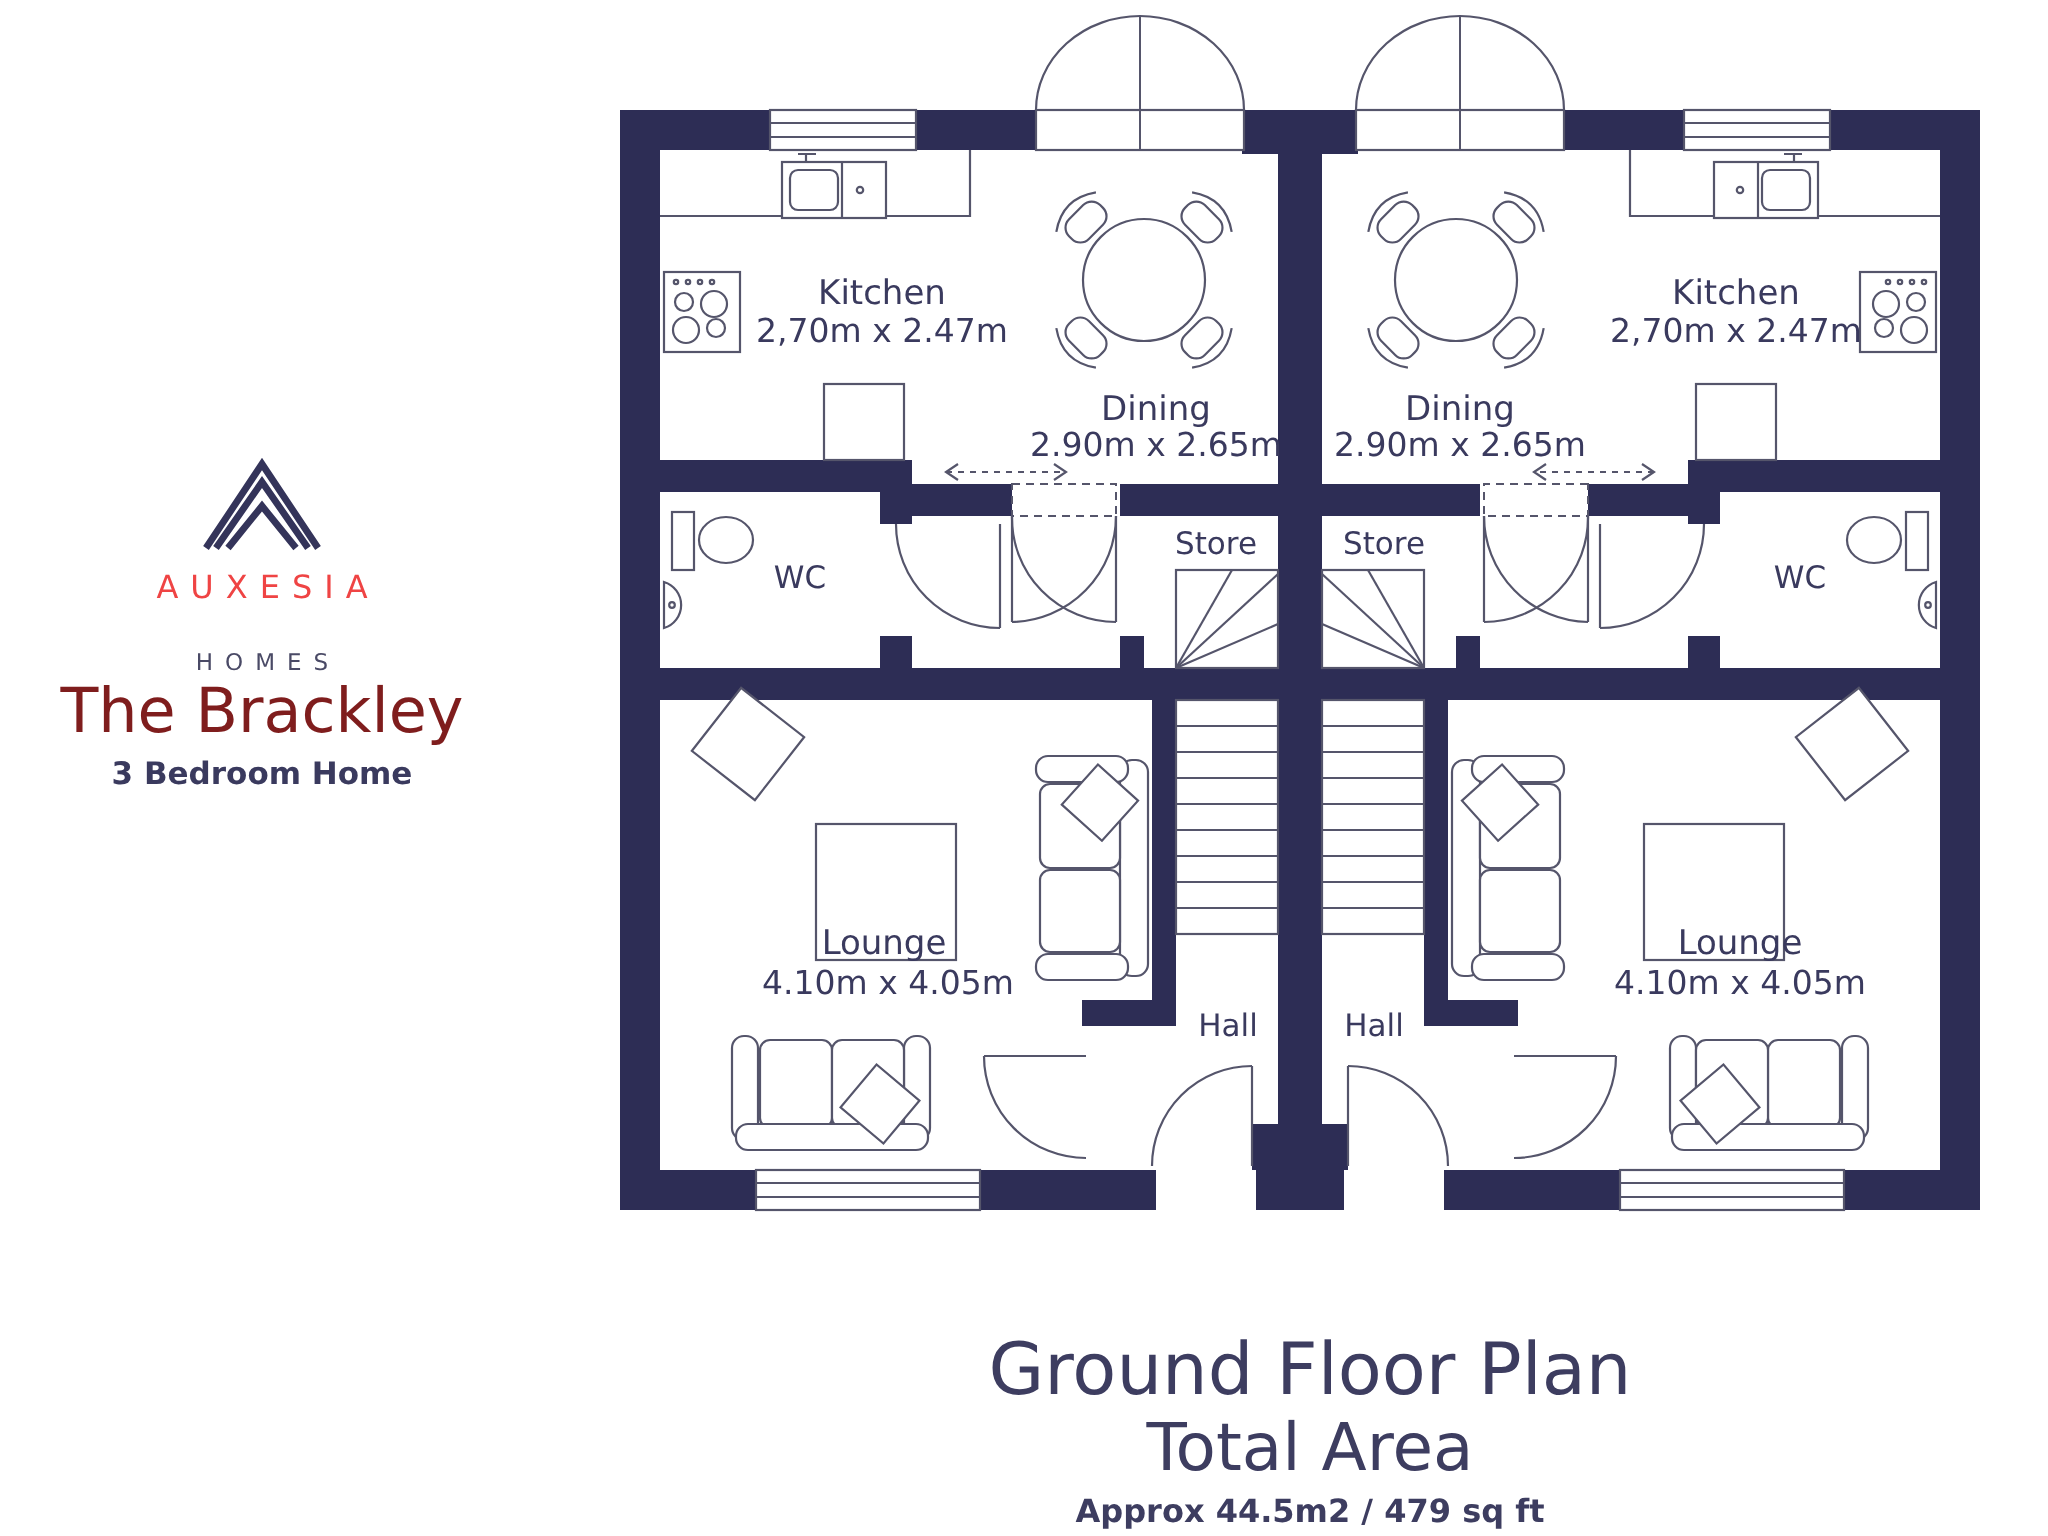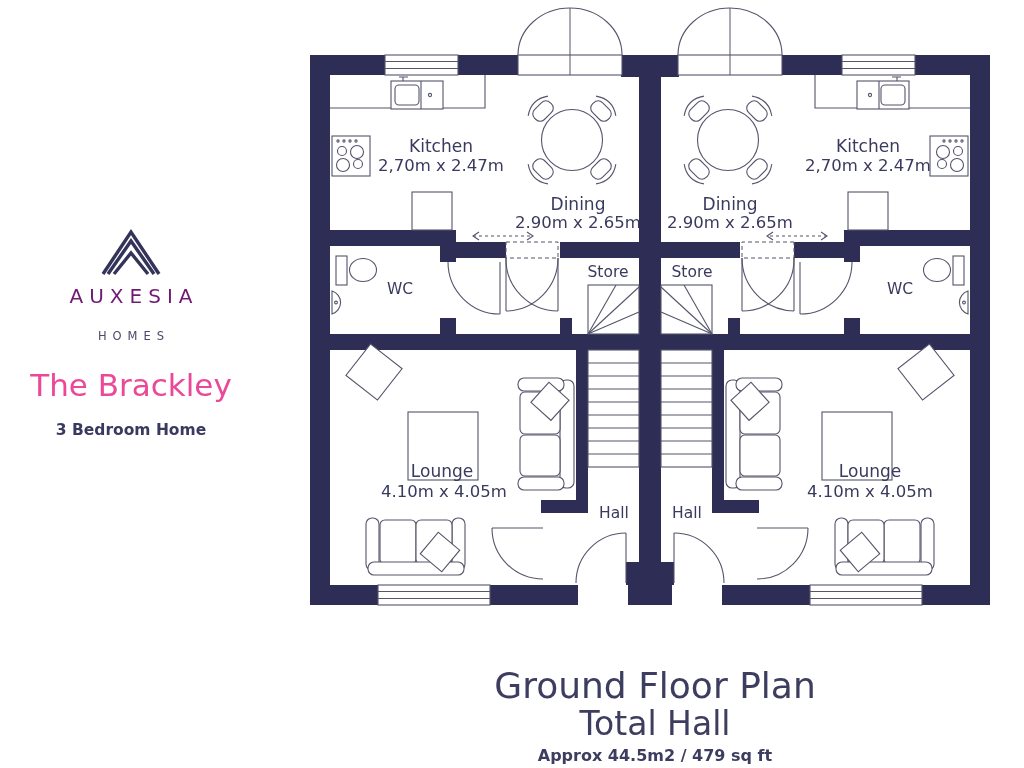--- a/index.html
+++ b/index.html
@@ -1,23 +1,23 @@
 <!DOCTYPE html>
 <html><head>
 <meta charset="utf-8">
 <style>
   html,body{margin:0;padding:0;background:#ffffff;width:1024px;height:768px;overflow:hidden;
     font-family:"DejaVu Sans","Liberation Sans",sans-serif;}
   .page{position:relative;width:1024px;height:768px;background:#fff;}
   .sidebar{position:absolute;left:18px;top:228px;width:226px;text-align:center;color:#3a3a5e;}
   .logo{display:block;margin:0 auto 8px auto;}
-  .brand-name{font-size:20px;letter-spacing:6px;text-indent:6px;color:#701a75;}
+  .brand-name{font-size:16px;letter-spacing:6px;text-indent:6px;color:#ef4444;}
   .brand-sub{font-size:11.5px;letter-spacing:6px;text-indent:6px;margin-top:21px;color:#4a4a66;}
-  .plan-name{font-size:31px;margin-top:24px;color:#ec4899;}
-  .plan-subtitle{font-size:15.5px;font-weight:700;margin-top:18px;color:#3a3a5e;}
+  .plan-name{font-size:31px;color:#7f1d1d;}
+  .plan-subtitle{font-size:15.5px;font-weight:700;margin-top:4px;color:#3a3a5e;}
   .caption{position:absolute;left:420px;top:668px;width:470px;text-align:center;color:#3d3d60;}
   .caption-title{font-size:36px;line-height:1.0;}
   .caption-subtitle{font-size:33px;line-height:1.0;margin-top:3px;}
   .caption-area{font-size:16px;font-weight:600;margin-top:6px;}
   svg text{font-family:"DejaVu Sans","Liberation Sans",sans-serif;fill:#3a3a5e;text-anchor:middle;}
   .room-label{font-size:17px;}
   .room-dims{font-size:16.5px;}
   .small-label{font-size:15.5px;}
 </style>
 </head>
@@ -235,17 +235,17 @@
     <text class="room-dims" x="730" y="228">2.90m x 2.65m</text>
     <text class="small-label" x="900" y="294">WC</text>
     <text class="small-label" x="692" y="277">Store</text>
     <text class="small-label" x="687" y="518">Hall</text>
     <text class="room-label" x="870" y="477">Lounge</text>
     <text class="room-dims" x="870" y="497">4.10m x 4.05m</text>
   </svg>
 
   <div class="caption">
     <div class="caption-title">Ground Floor Plan</div>
-    <div class="caption-subtitle">Total Hall</div>
+    <div class="caption-subtitle">Total Area</div>
     <div class="caption-area">Approx 44.5m2 / 479 sq ft</div>
   </div>
 
 </div>
 
 </body></html>

